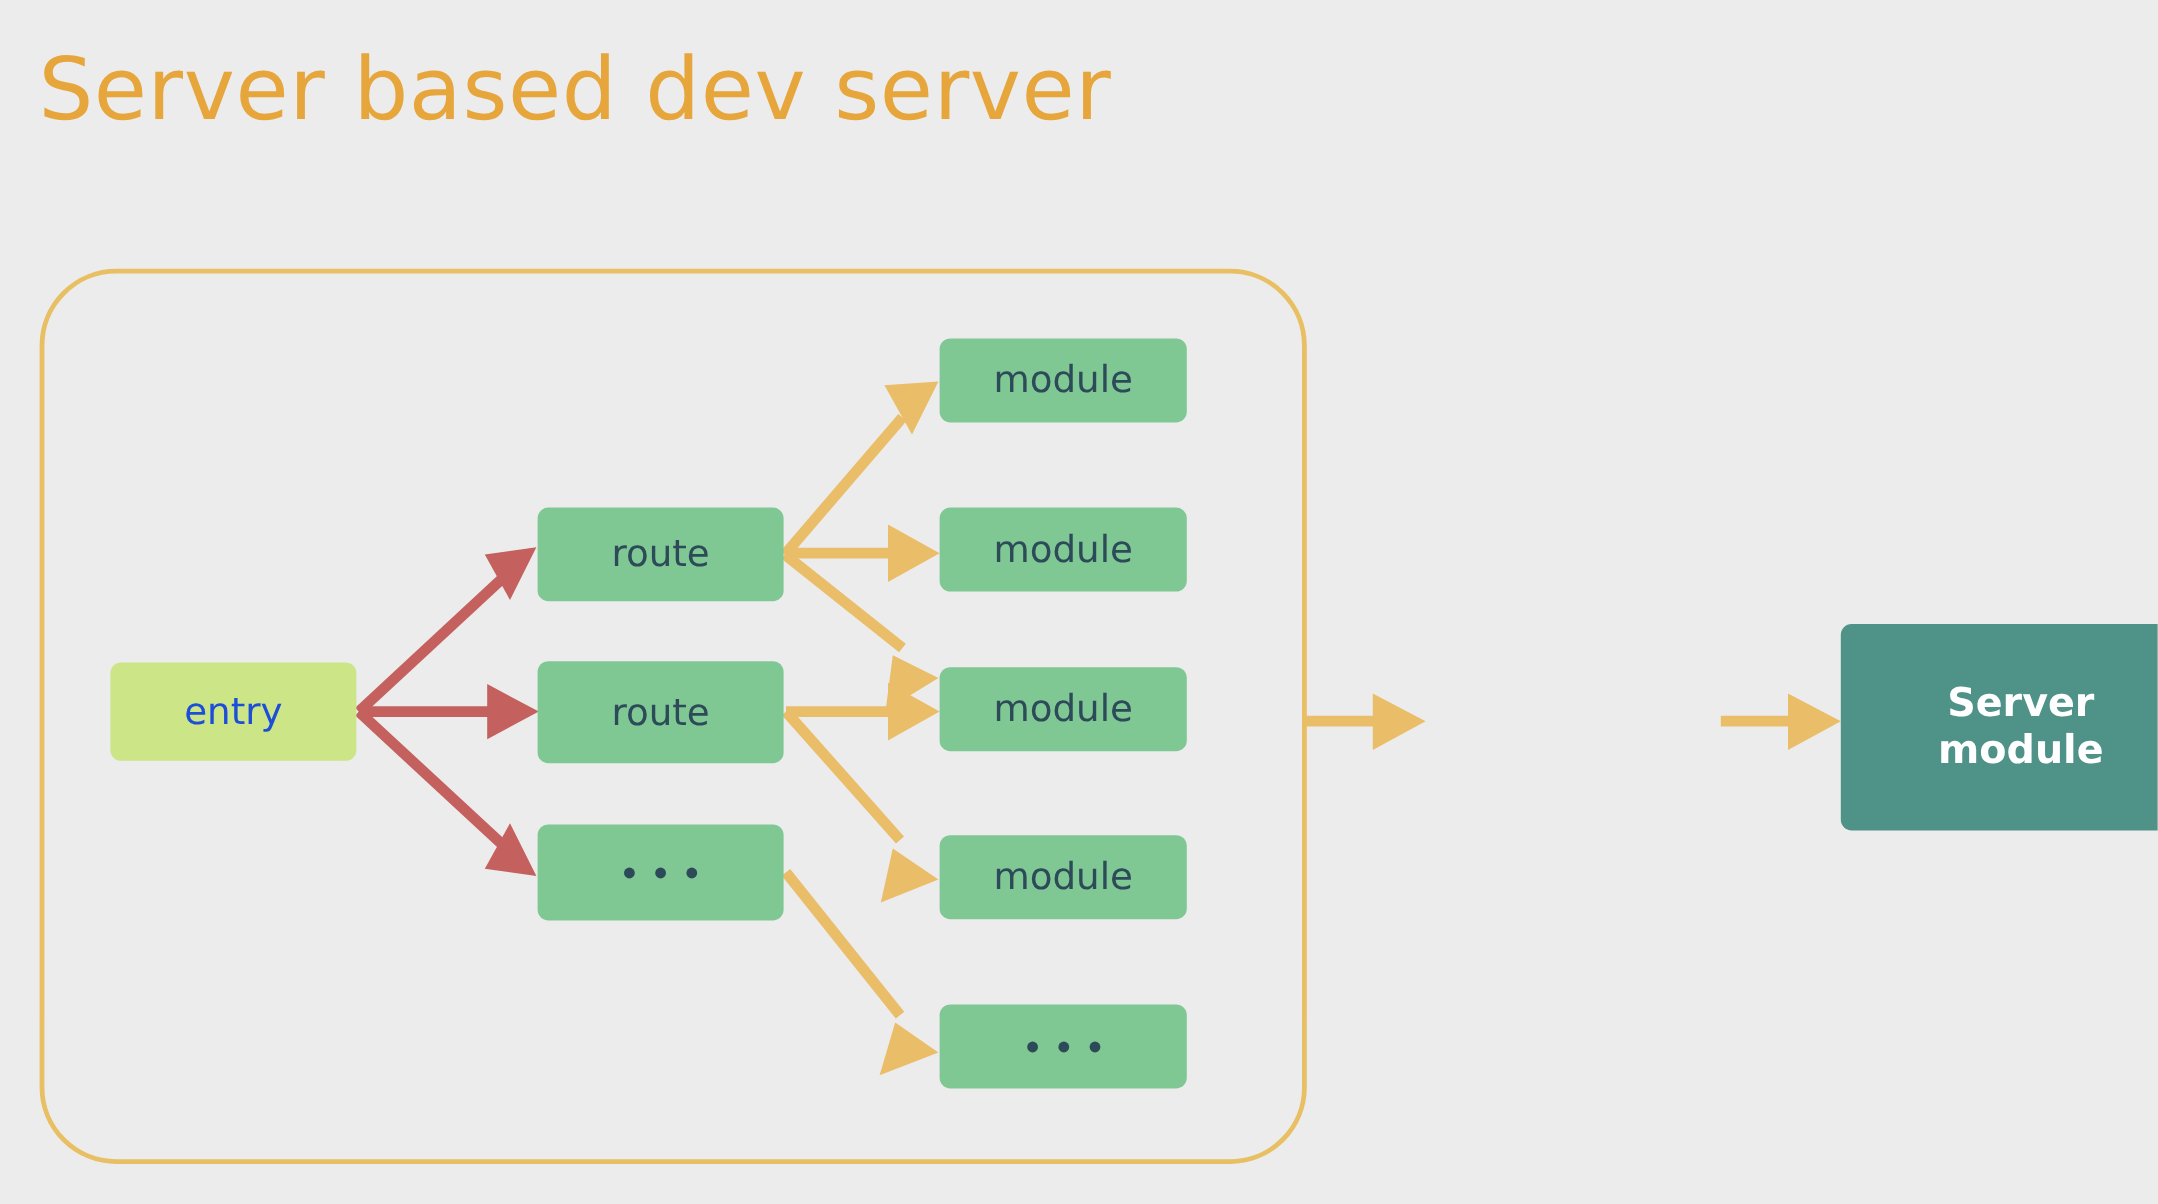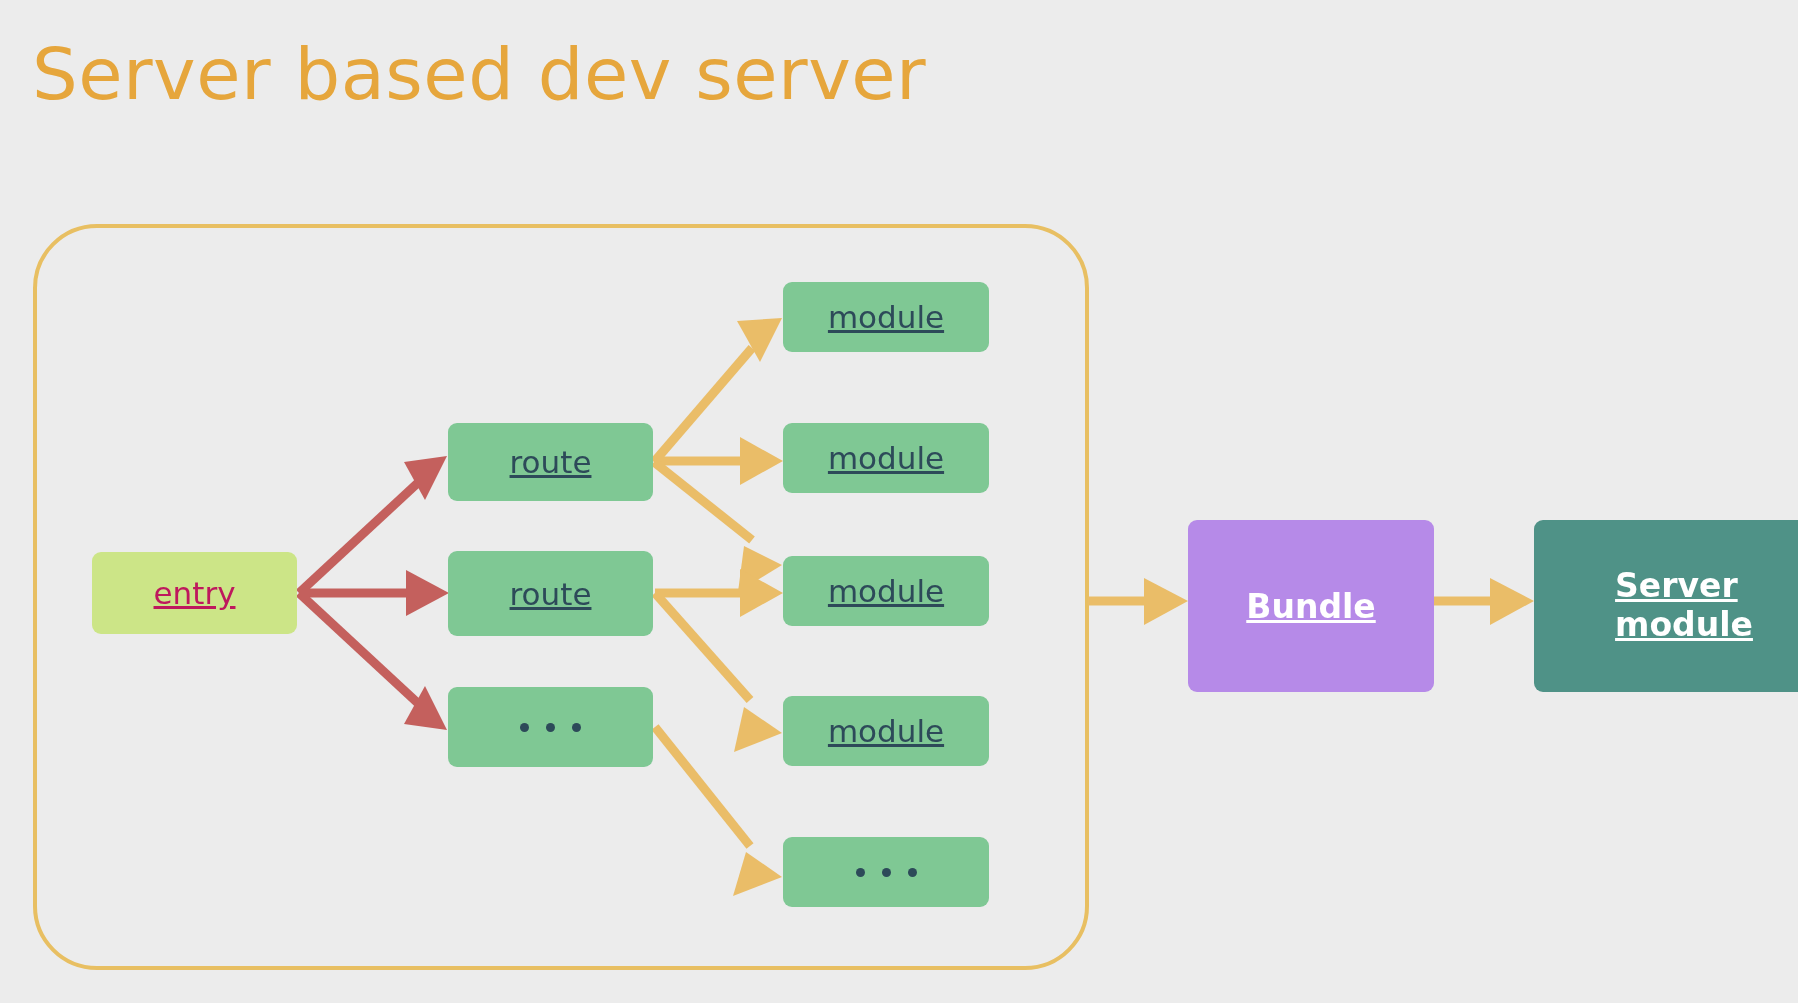--- a/index.html
+++ b/index.html
@@ -38,26 +38,25 @@
     width: 1798px;
     height: 1003px;
   }
   .node {
     position: absolute;
     display: flex;
     align-items: center;
     justify-content: center;
     box-sizing: border-box;
     border-radius: 9px;
-    text-align: left;
-    text-decoration: underline;
+    text-align: center;
   }
   .node-entry {
     background: #cce587;
-    color: #be185d;
+    color: #1d4ed8;
     font-size: 31px;
     font-weight: 400;
   }
   .node-green {
     background: #7fc894;
     color: #2d4a59;
     font-size: 31px;
     font-weight: 400;
   }
   .node-bundle {
@@ -190,23 +189,20 @@
   </div>
 
   <div class="node node-green" style="left:783px; top:837px; width:206px; height:70px;">
     <span class="dots">
         <i></i>
         <i></i>
         <i></i>
       </span>
   </div>
 
-  <div class="node node-bundle" style="left:1188px; top:520px; width:246px; height:172px;">
-    <span>Bundle</span>
-  </div>
 
   <div class="node node-server" style="left:1534px; top:520px; width:300px; height:172px; border-radius:9px;">
     <span>
       <span>Server</span><br>
       <span>module</span>
     </span>
   </div>
 
 </div>
 

